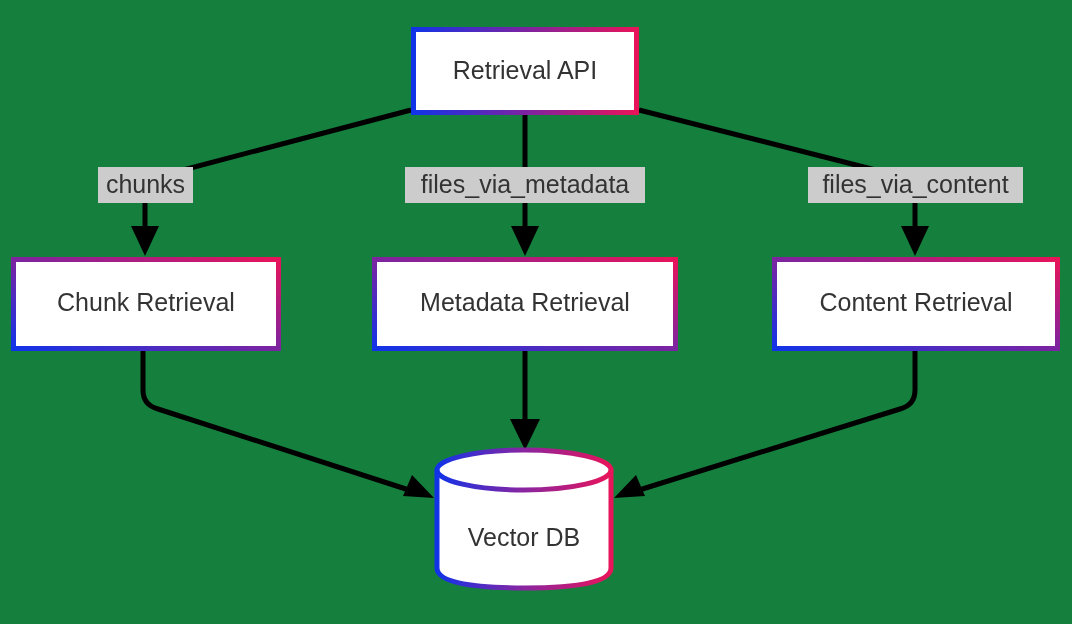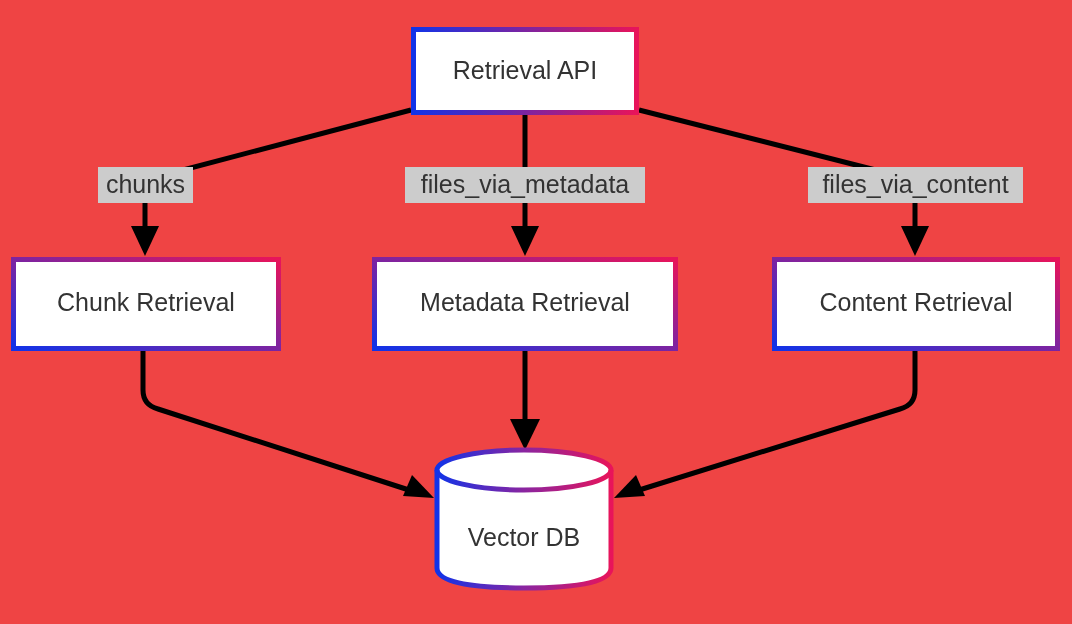--- a/index.html
+++ b/index.html
@@ -7,21 +7,21 @@
     padding: 0;
     background: #ffffff;
   }
   body {
     font-family: "Liberation Sans", sans-serif;
   }
   #diagram-canvas {
     position: relative;
     width: 1072px;
     height: 624px;
-    background: #ef4444;
+    background: #15803d;
     overflow: hidden;
     text-decoration: underline;
   }
   #diagram-svg {
     position: absolute;
     top: 0;
     left: 0;
     width: 1072px;
     height: 624px;
   }

